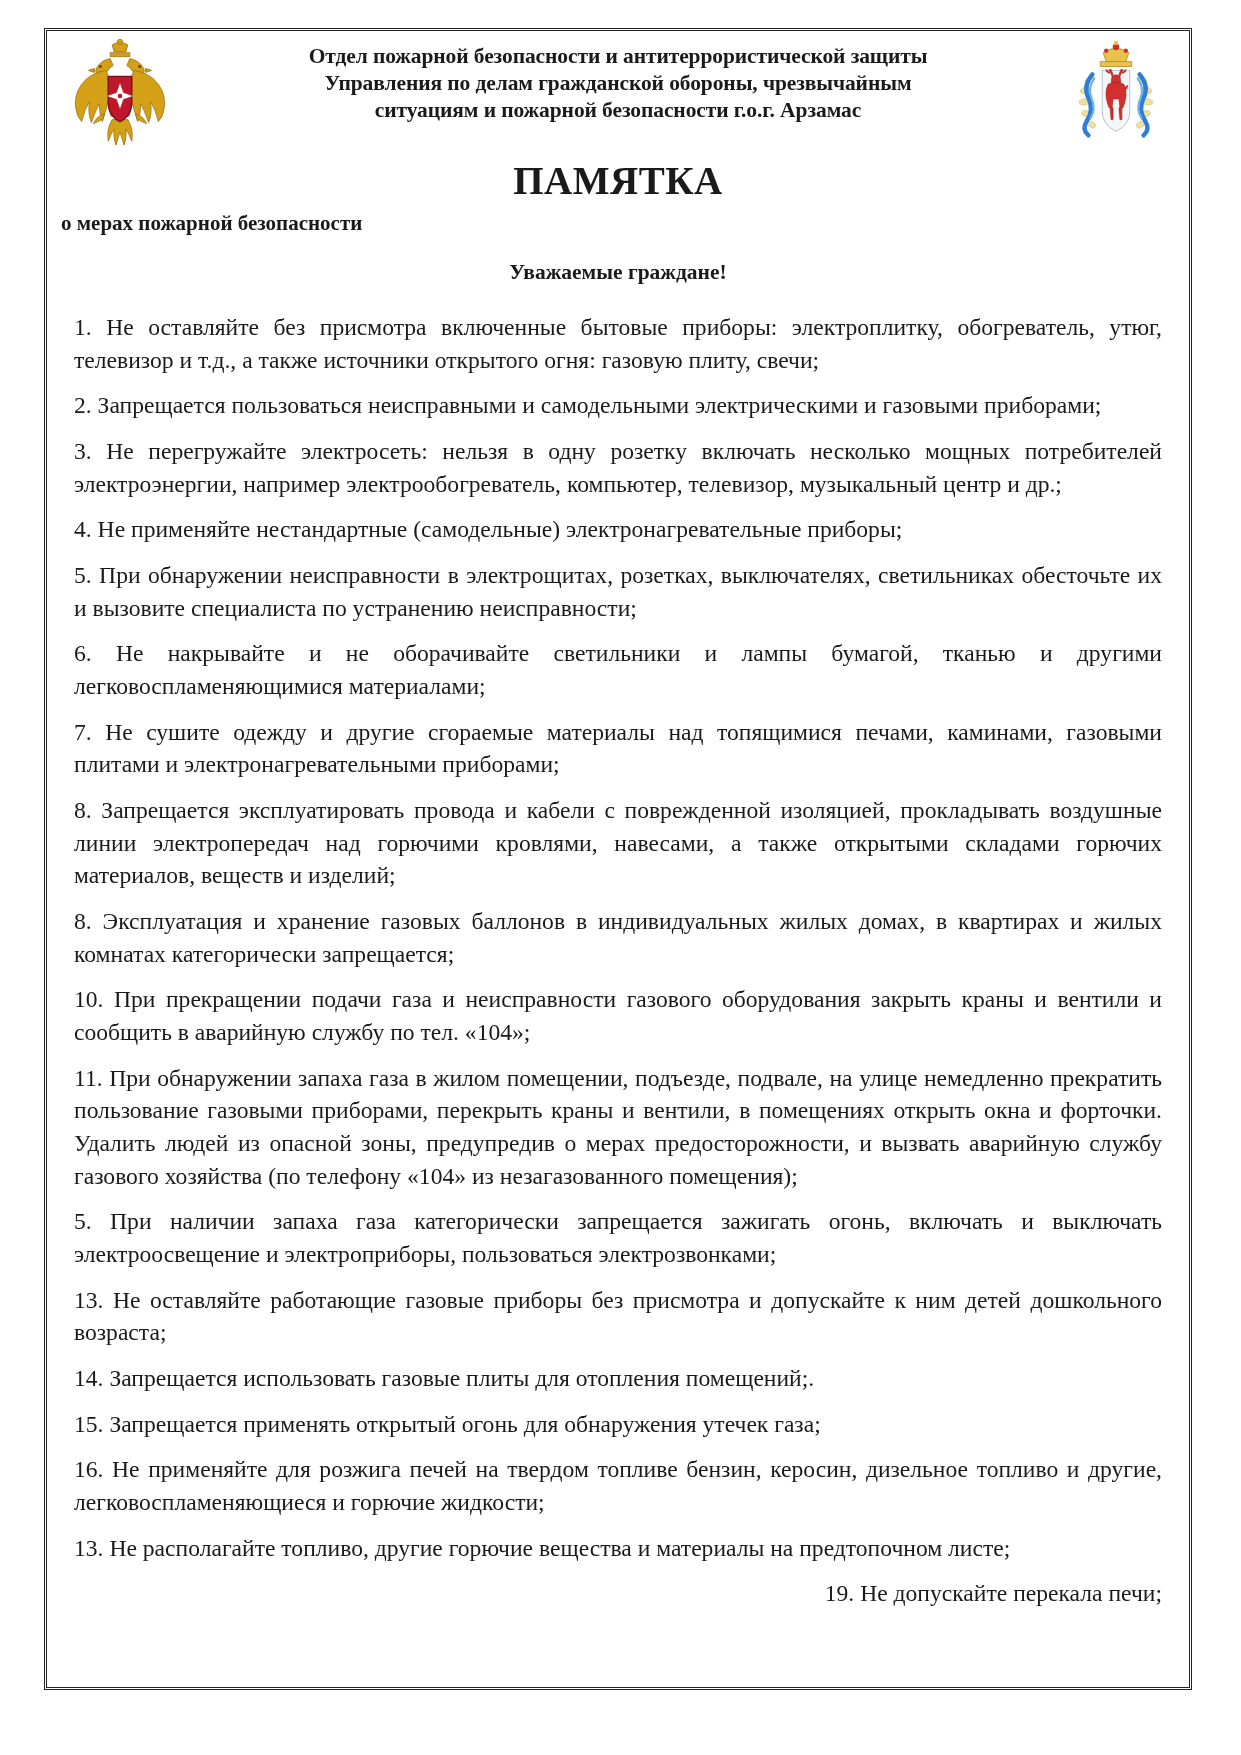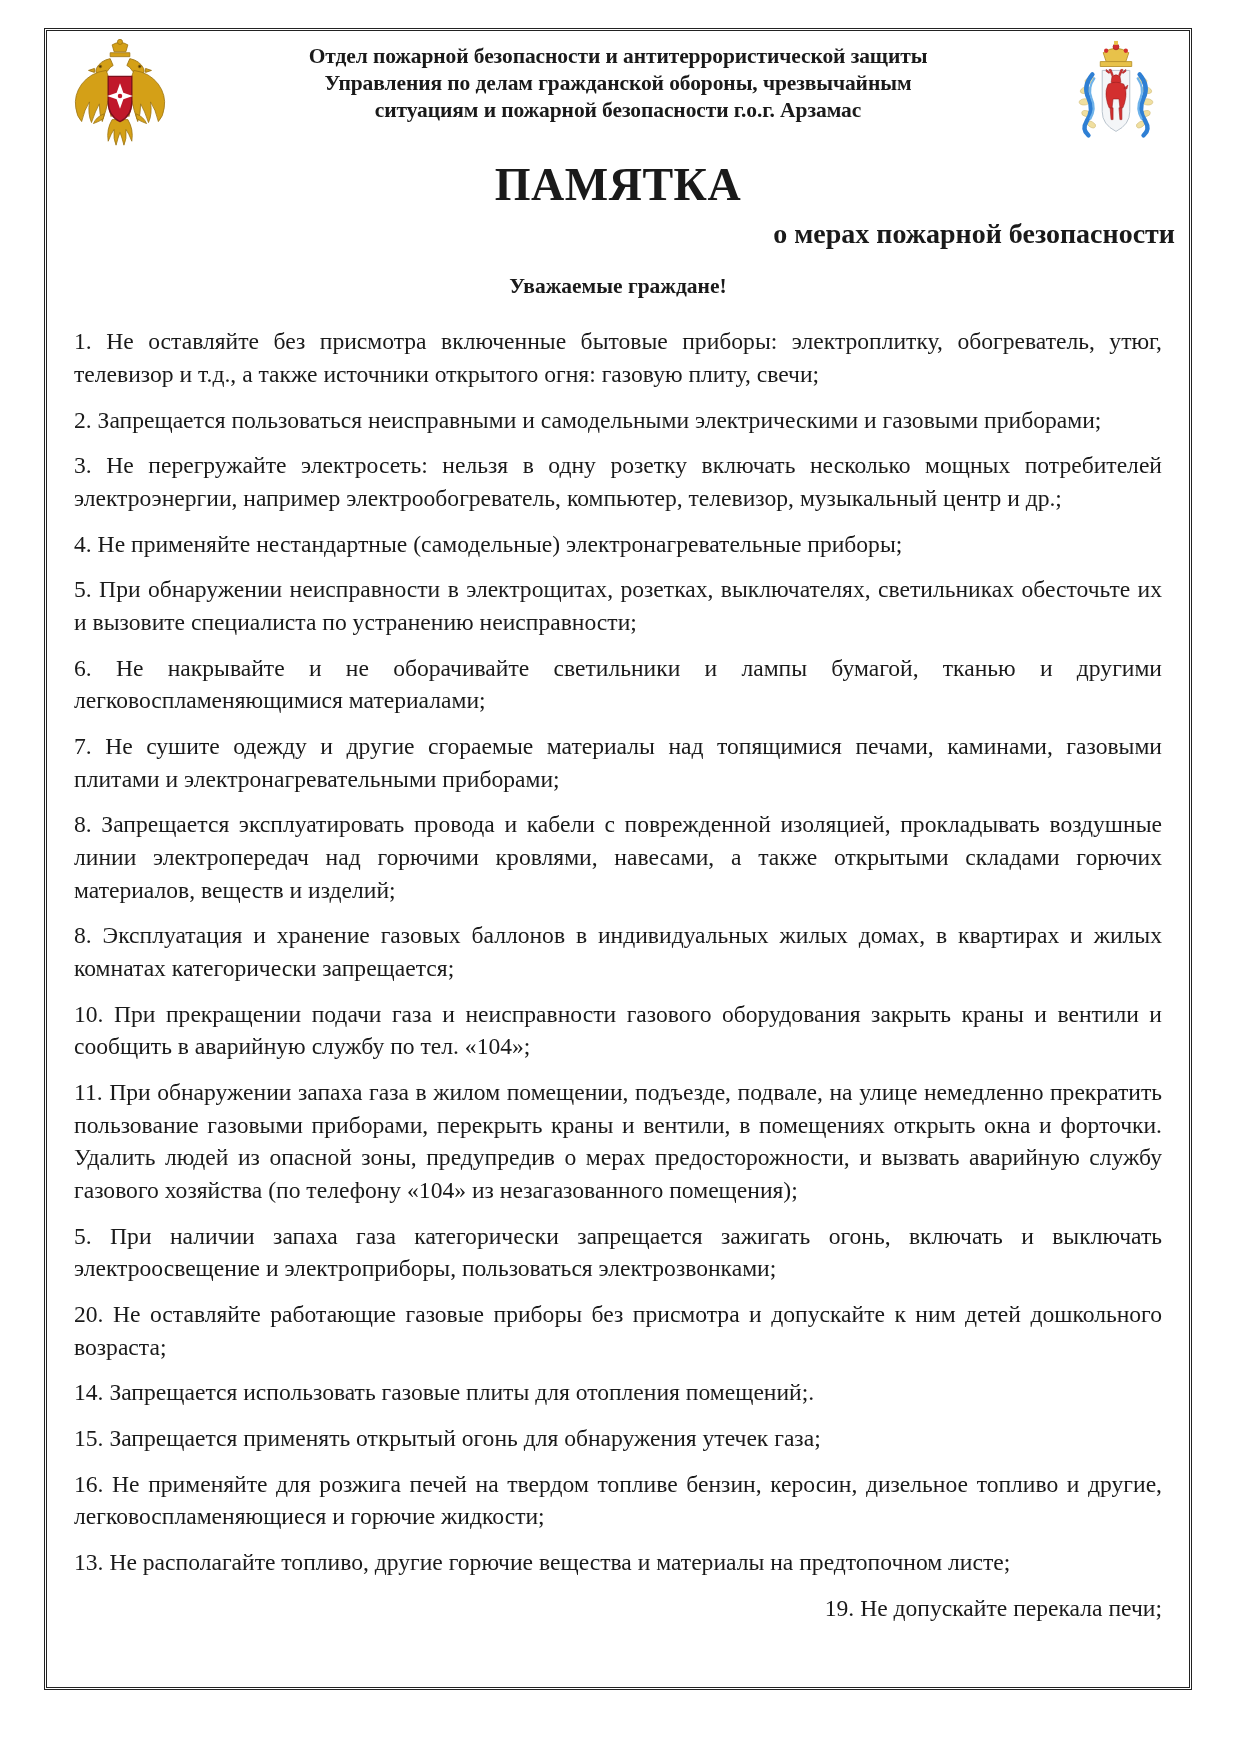--- a/index.html
+++ b/index.html
@@ -56,29 +56,29 @@
     font-size: 21.5px;
     line-height: 1.26;
     letter-spacing: -0.1px;
     white-space: nowrap;
   }
 
   
   .doc-title {
     text-align: center;
     font-weight: bold;
-    font-size: 46px;
+    font-size: 39px;
     line-height: 1.05;
     letter-spacing: 0.5px;
     margin-top: 6px;
   }
   .doc-subtitle {
-    text-align: right;
-    font-weight: bold;
-    font-size: 28px;
+    text-align: left;
+    font-weight: bold;
+    font-size: 21px;
     margin-top: 9px;
   }
   .salutation {
     text-align: center;
     font-weight: bold;
     font-size: 21.5px;
     margin-top: 24px;
   }
 
   
@@ -222,21 +222,21 @@
       <p>3. Не перегружайте электросеть: нельзя в одну розетку включать несколько мощных потребителей электроэнергии, например электрообогреватель, компьютер, телевизор, музыкальный центр и др.;</p>
       <p>4. Не применяйте нестандартные (самодельные) электронагревательные приборы;</p>
       <p>5. При обнаружении неисправности в электрощитах, розетках, выключателях, светильниках обесточьте их и вызовите специалиста по устранению неисправности;</p>
       <p>6. Не накрывайте и не оборачивайте светильники и лампы бумагой, тканью и другими легковоспламеняющимися материалами;</p>
       <p>7. Не сушите одежду и другие сгораемые материалы над топящимися печами, каминами, газовыми плитами и электронагревательными приборами;</p>
       <p>8. Запрещается эксплуатировать провода и кабели с поврежденной изоляцией, прокладывать воздушные линии электропередач над горючими кровлями, навесами, а также открытыми складами горючих материалов, веществ и изделий;</p>
       <p>8. Эксплуатация и хранение газовых баллонов в индивидуальных жилых домах, в квартирах и жилых комнатах категорически запрещается;</p>
       <p>10. При прекращении подачи газа и неисправности газового оборудования закрыть краны и вентили и сообщить в аварийную службу по тел. «104»;</p>
       <p>11. При обнаружении запаха газа в жилом помещении, подъезде, подвале, на улице немедленно прекратить пользование газовыми приборами, перекрыть краны и вентили, в помещениях открыть окна и форточки. Удалить людей из опасной зоны, предупредив о мерах предосторожности, и вызвать аварийную службу газового хозяйства (по телефону «104» из незагазованного помещения);</p>
       <p>5. При наличии запаха газа категорически запрещается зажигать огонь, включать и выключать электроосвещение и электроприборы, пользоваться электрозвонками;</p>
-      <p>20. Не оставляйте работающие газовые приборы без присмотра и допускайте к ним детей дошкольного возраста;</p>
+      <p>13. Не оставляйте работающие газовые приборы без присмотра и допускайте к ним детей дошкольного возраста;</p>
       <p>14. Запрещается использовать газовые плиты для отопления помещений;.</p>
       <p>15. Запрещается применять открытый огонь для обнаружения утечек газа;</p>
       <p>16. Не применяйте для розжига печей на твердом топливе бензин, керосин, дизельное топливо и другие, легковоспламеняющиеся и горючие жидкости;</p>
       <p>13. Не располагайте топливо, другие горючие вещества и материалы на предтопочном листе;</p>
       <p>19. Не допускайте перекала печи;</p>
     </div>
 
   </div>
 </div>
 

